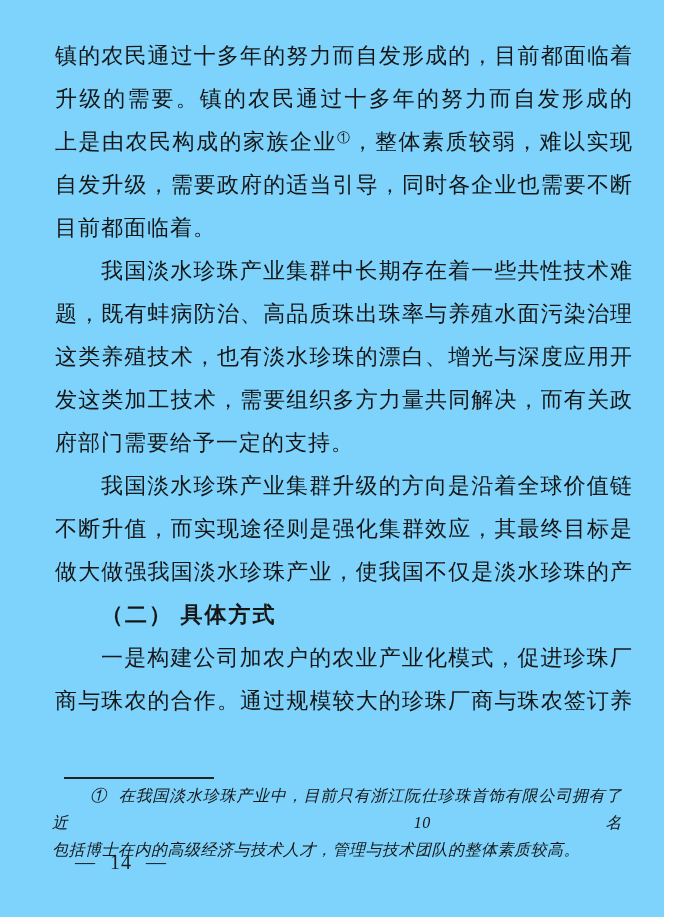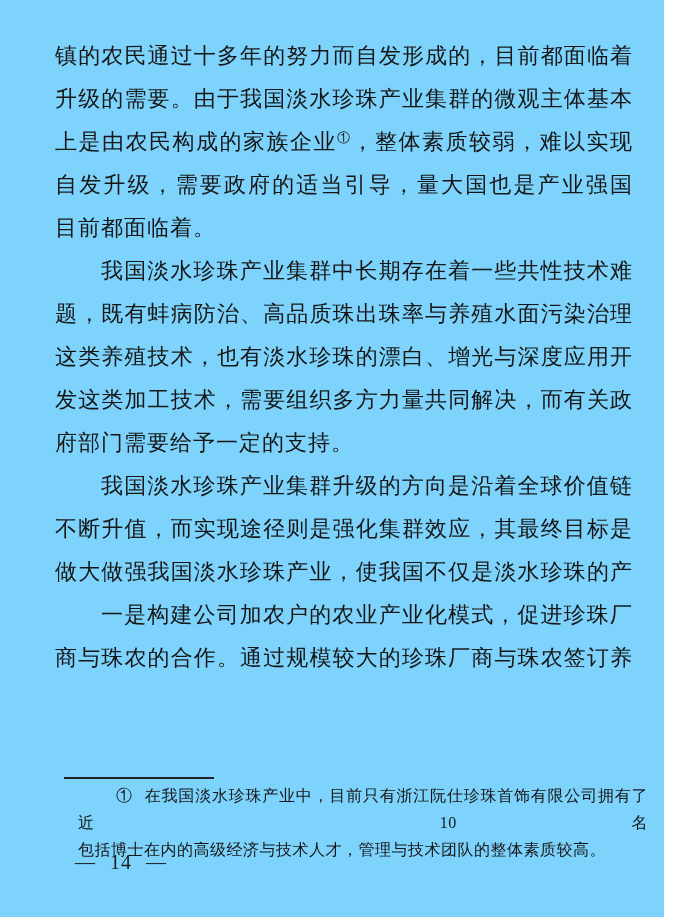--- a/index.html
+++ b/index.html
@@ -43,26 +43,27 @@
   .fn-sep {
     position: absolute;
     left: 64px;
     top: 777px;
     width: 150px;
     height: 2px;
     background: #222222;
   }
   .footnote {
     position: absolute;
-    left: 78px;
+    left: 52px;
     top: 782px;
     width: 570px;
     font-size: 16px;
     line-height: 27px;
     letter-spacing: 0.5px;
+    font-style: italic;
   }
   .fn-line1 {
     text-indent: 38px;
     text-align: justify;
     text-align-last: justify;
     text-justify: inter-character;
   }
   .fn-marker { margin-right: 12px; }
   .page-number {
     position: absolute;
@@ -74,34 +75,35 @@
     color: #1d1d1d;
   }
 </style>
 </head>
 <body>
 
 <div class="page">
 
   <div class="body-text">
     <div class="ln j">镇的农民通过十多年的努力而自发形成的，目前都面临着</div>
-    <div class="ln j">升级的需要。由于我国淡水珍珠产业集群的微观主体基本</div>
+    <div class="ln j">升级的需要。镇的农民通过十多年的努力而自发形成的</div>
     <div class="ln j">
       <span>上是由农民构成的家族企业</span><sup class="fnref">①</sup><span>，整体素质较弱，难以实现</span>
     </div>
-    <div class="ln j">自发升级，需要政府的适当引导，量大国也是产业强国</div>
+    <div class="ln j">自发升级，需要政府的适当引导，同时各企业也需要不断</div>
     <div class="ln">目前都面临着。</div>
     <div class="ln j ind">我国淡水珍珠产业集群中长期存在着一些共性技术难</div>
     <div class="ln j">题，既有蚌病防治、高品质珠出珠率与养殖水面污染治理</div>
     <div class="ln j">这类养殖技术，也有淡水珍珠的漂白、增光与深度应用开</div>
     <div class="ln j">发这类加工技术，需要组织多方力量共同解决，而有关政</div>
     <div class="ln">府部门需要给予一定的支持。</div>
     <div class="ln j ind">我国淡水珍珠产业集群升级的方向是沿着全球价值链</div>
     <div class="ln j">不断升值，而实现途径则是强化集群效应，其最终目标是</div>
     <div class="ln j">做大做强我国淡水珍珠产业，使我国不仅是淡水珍珠的产</div>
+    <div class="ln ind h">（二） 具体方式</div>
     <div class="ln j ind">一是构建公司加农户的农业产业化模式，促进珍珠厂</div>
     <div class="ln j">商与珠农的合作。通过规模较大的珍珠厂商与珠农签订养</div>
   </div>
 
   <div class="fn-sep"></div>
 
   <div class="footnote">
     <div class="fn-line1">
       <span class="fn-marker">①</span><span>在我国淡水珍珠产业中，目前只有浙江阮仕珍珠首饰有限公司拥有了近 10 名</span>
     </div>

